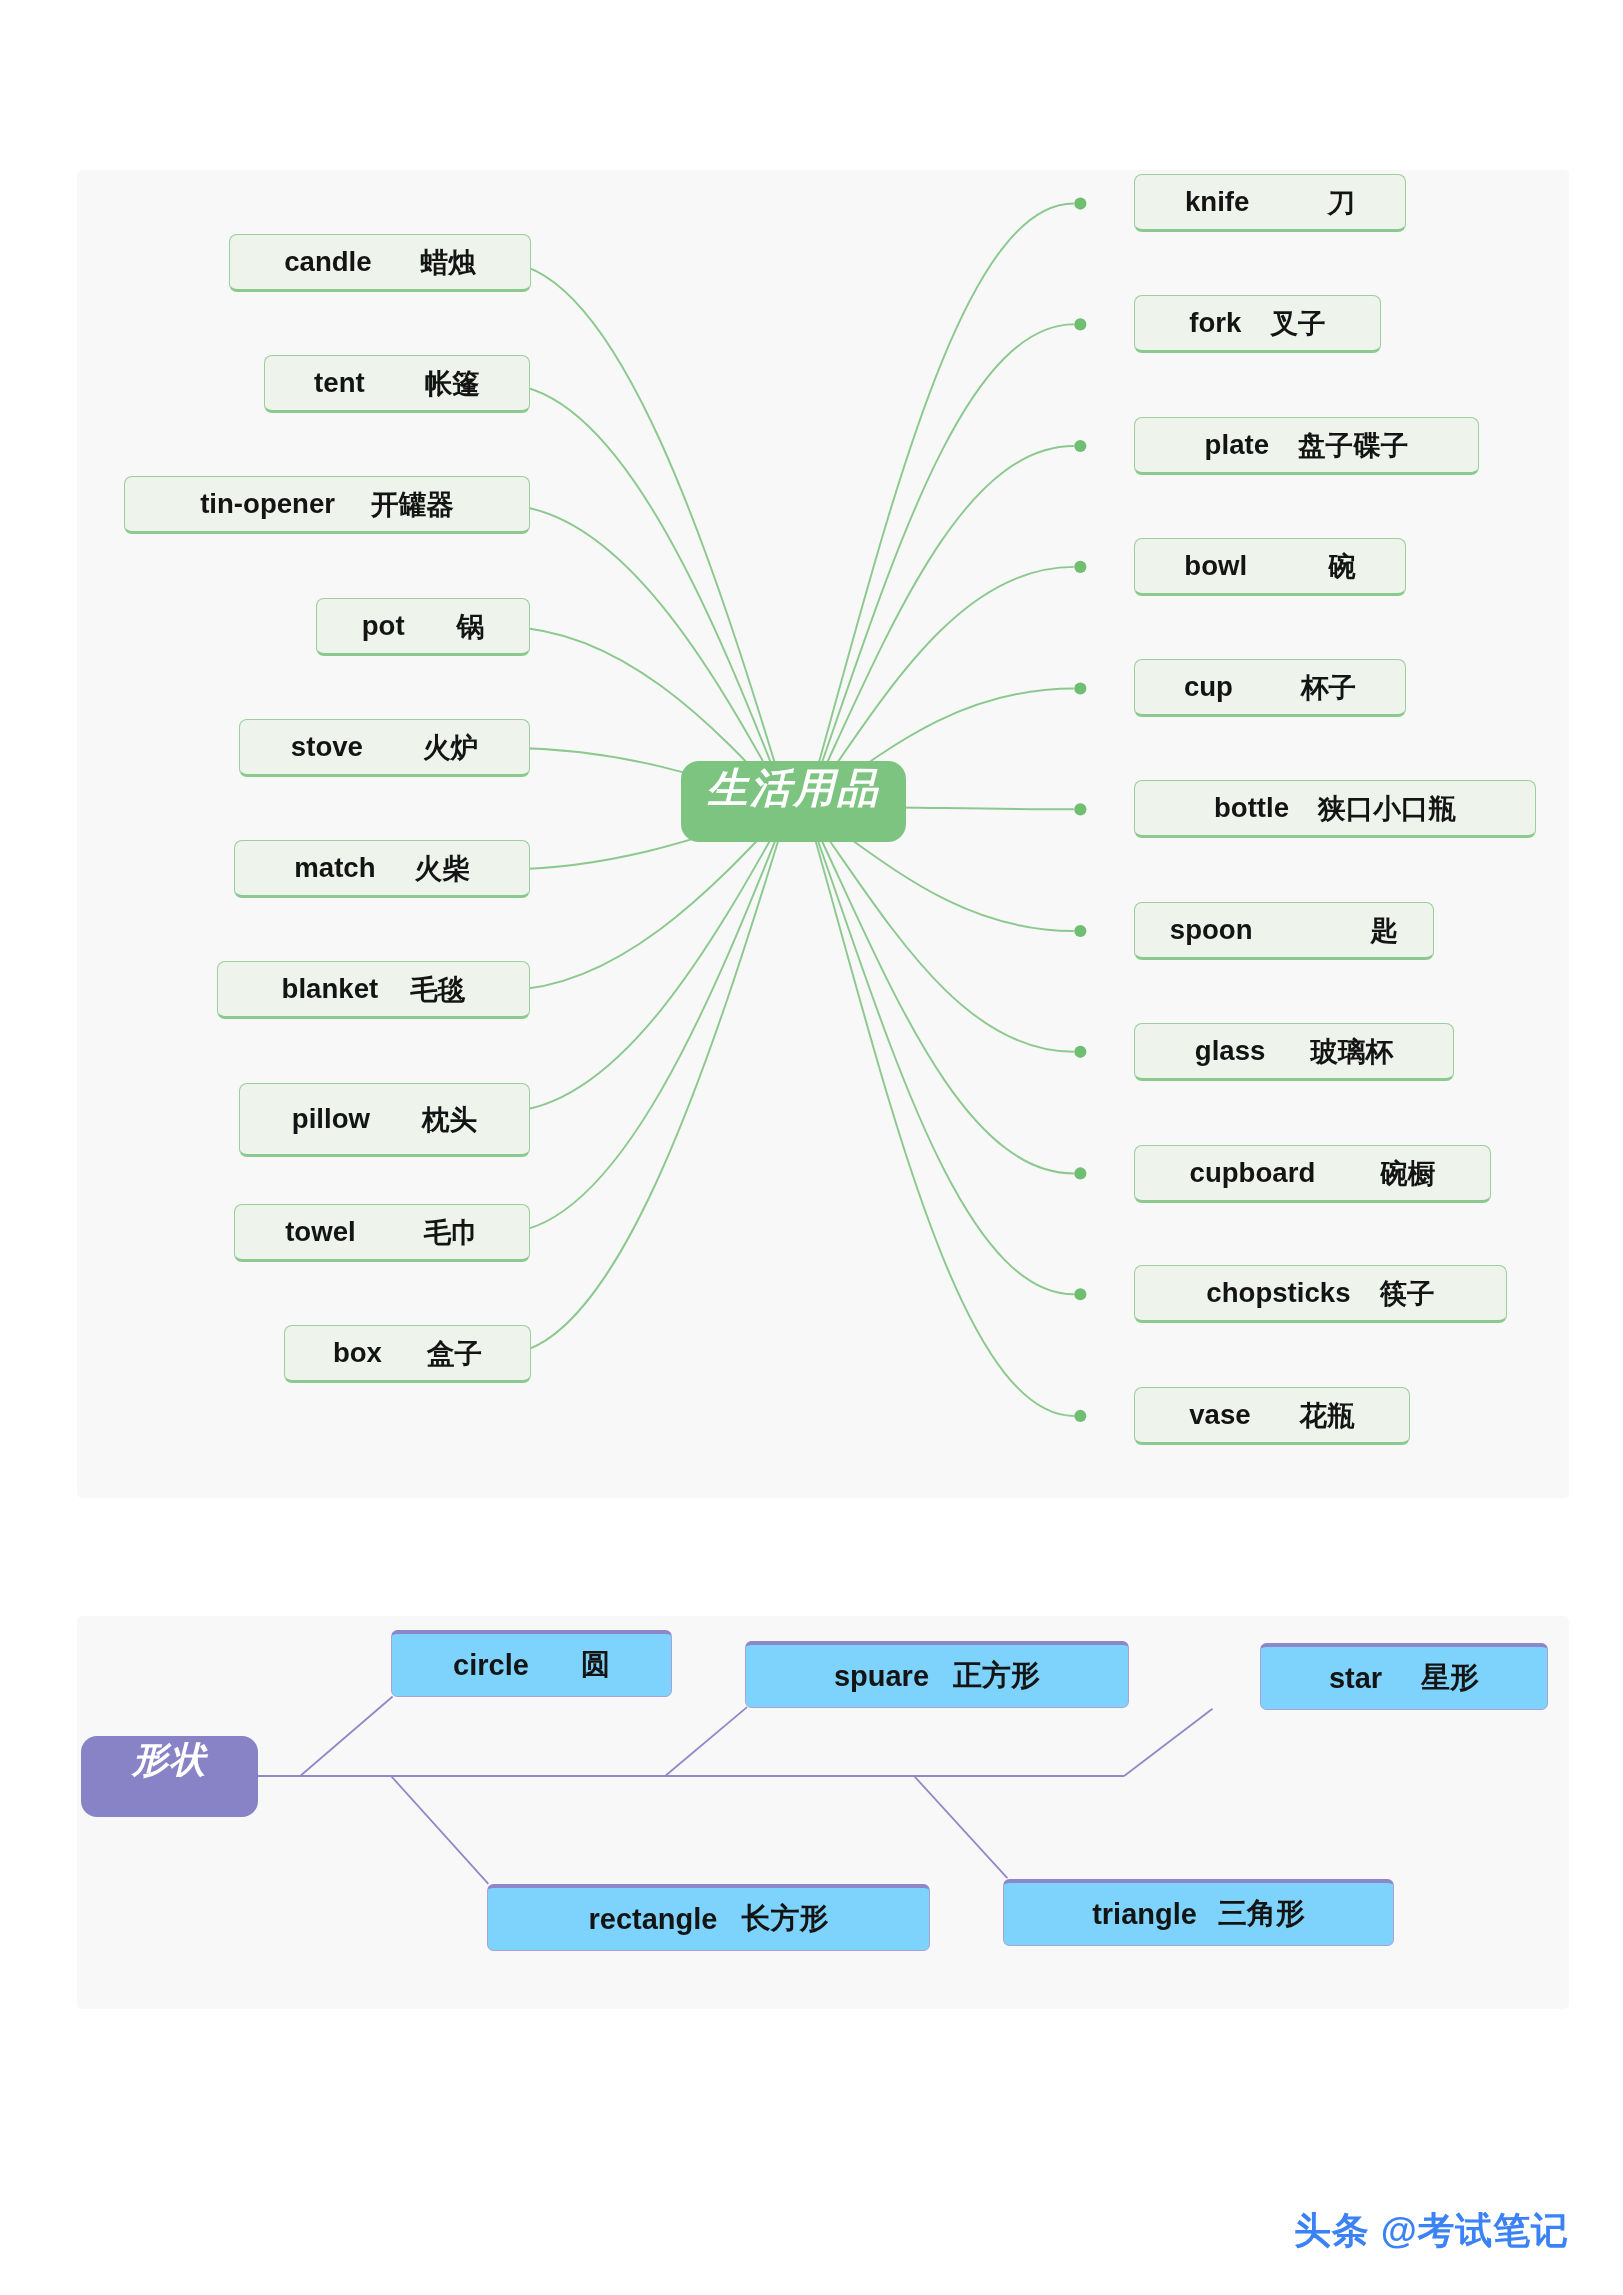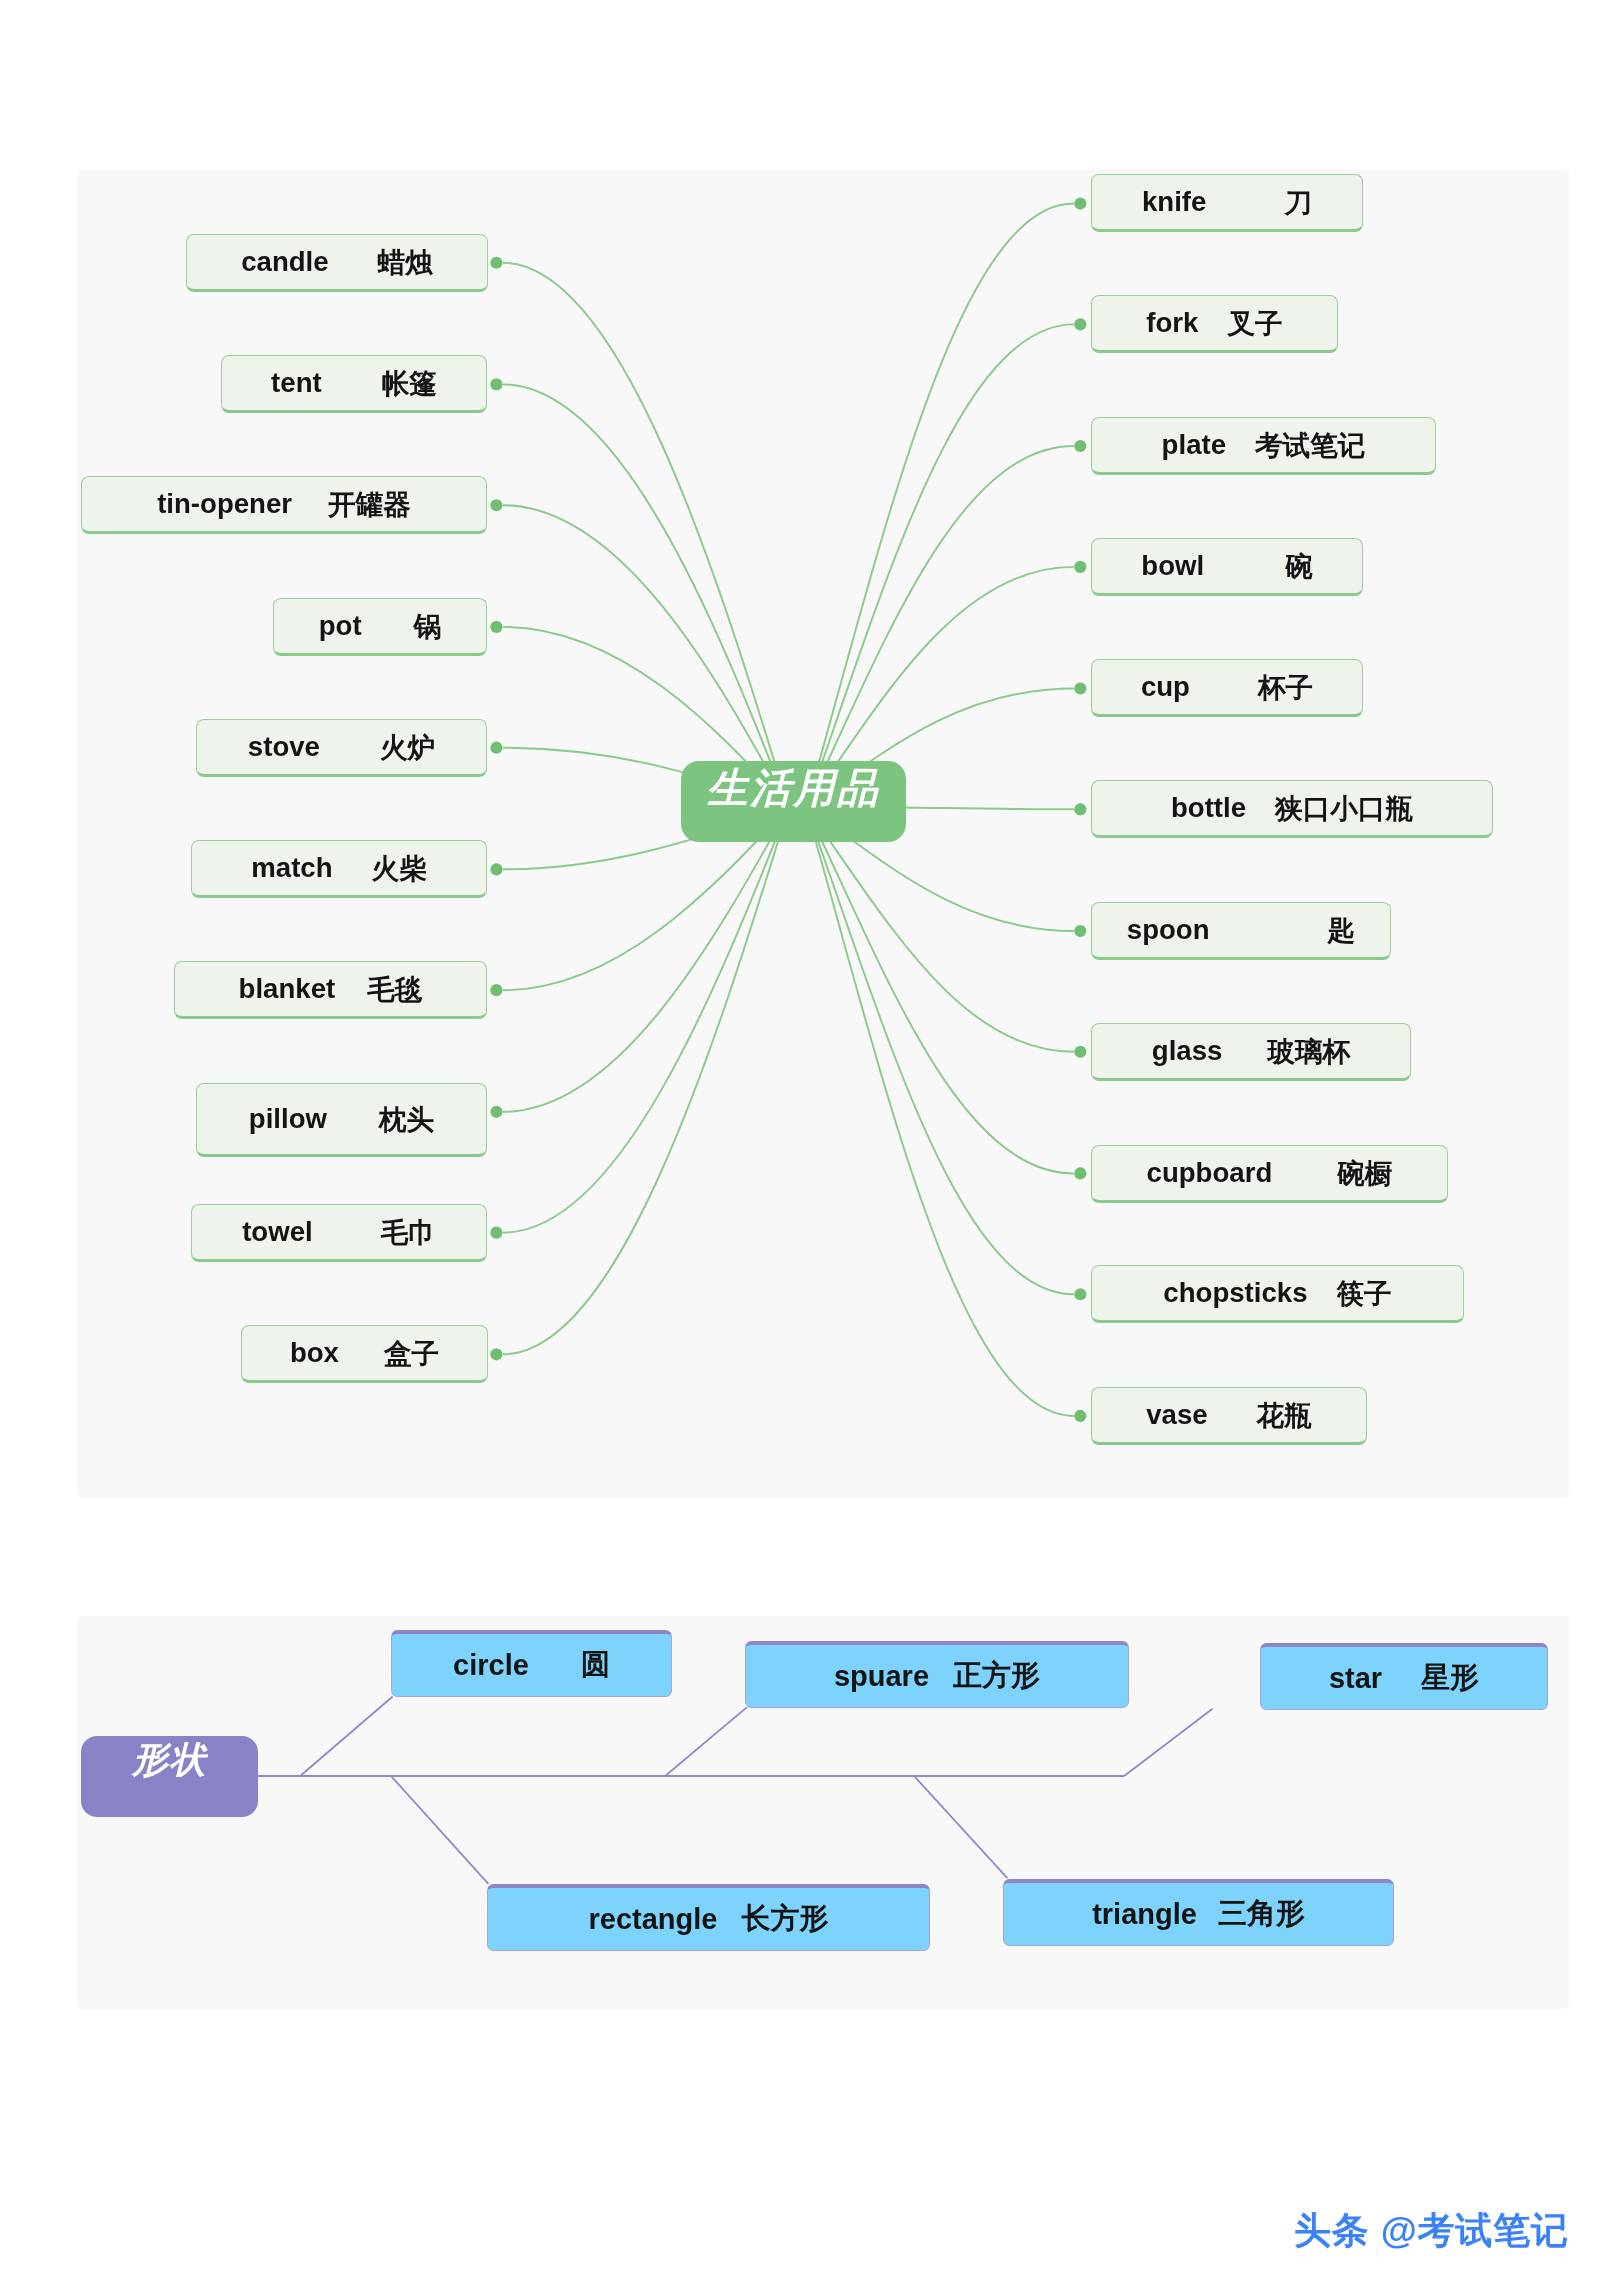--- a/index.html
+++ b/index.html
@@ -20,20 +20,21 @@
     display:flex; align-items:center; justify-content:center;
     white-space:nowrap; box-sizing:border-box;
     font-weight:bold; color:#141414;
   }
   .node-green {
     background:#eef4ec;
     border:1.6px solid #9bcf9b;
     border-bottom:3.2px solid #8cc98e;
     border-radius:8px;
     font-size:27.6px;
+    margin-left:43px;
   }
   .node-purple {
     background:#7dd3fc;
     border:1.6px solid #a8a2d8;
     border-top:4px solid #8d87c9;
     border-radius:6.5px;
     font-size:29px;
   }
   .root {
     position:absolute;
@@ -170,21 +171,21 @@
 <div class="node node-green" style="left: 1091px; top: 174px; width: 272px; height: 58px;">
     <span>knife</span>
     <span class="zh" style="margin-left: 78px;">刀</span>
   </div>
 <div class="node node-green" style="left: 1091px; top: 295px; width: 247px; height: 58px;">
     <span>fork</span>
     <span class="zh" style="margin-left: 29px;">叉子</span>
   </div>
 <div class="node node-green" style="left: 1091px; top: 417px; width: 345px; height: 58px;">
     <span>plate</span>
-    <span class="zh" style="margin-left: 29px;">考试笔记</span>
+    <span class="zh" style="margin-left: 29px;">盘子碟子</span>
   </div>
 <div class="node node-green" style="left: 1091px; top: 538px; width: 272px; height: 58px;">
     <span>bowl</span>
     <span class="zh" style="margin-left: 81px;">碗</span>
   </div>
 <div class="node node-green" style="left: 1091px; top: 659px; width: 272px; height: 58px;">
     <span>cup</span>
     <span class="zh" style="margin-left: 68px;">杯子</span>
   </div>
 <div class="node node-green" style="left: 1091px; top: 780px; width: 402px; height: 58px;">

